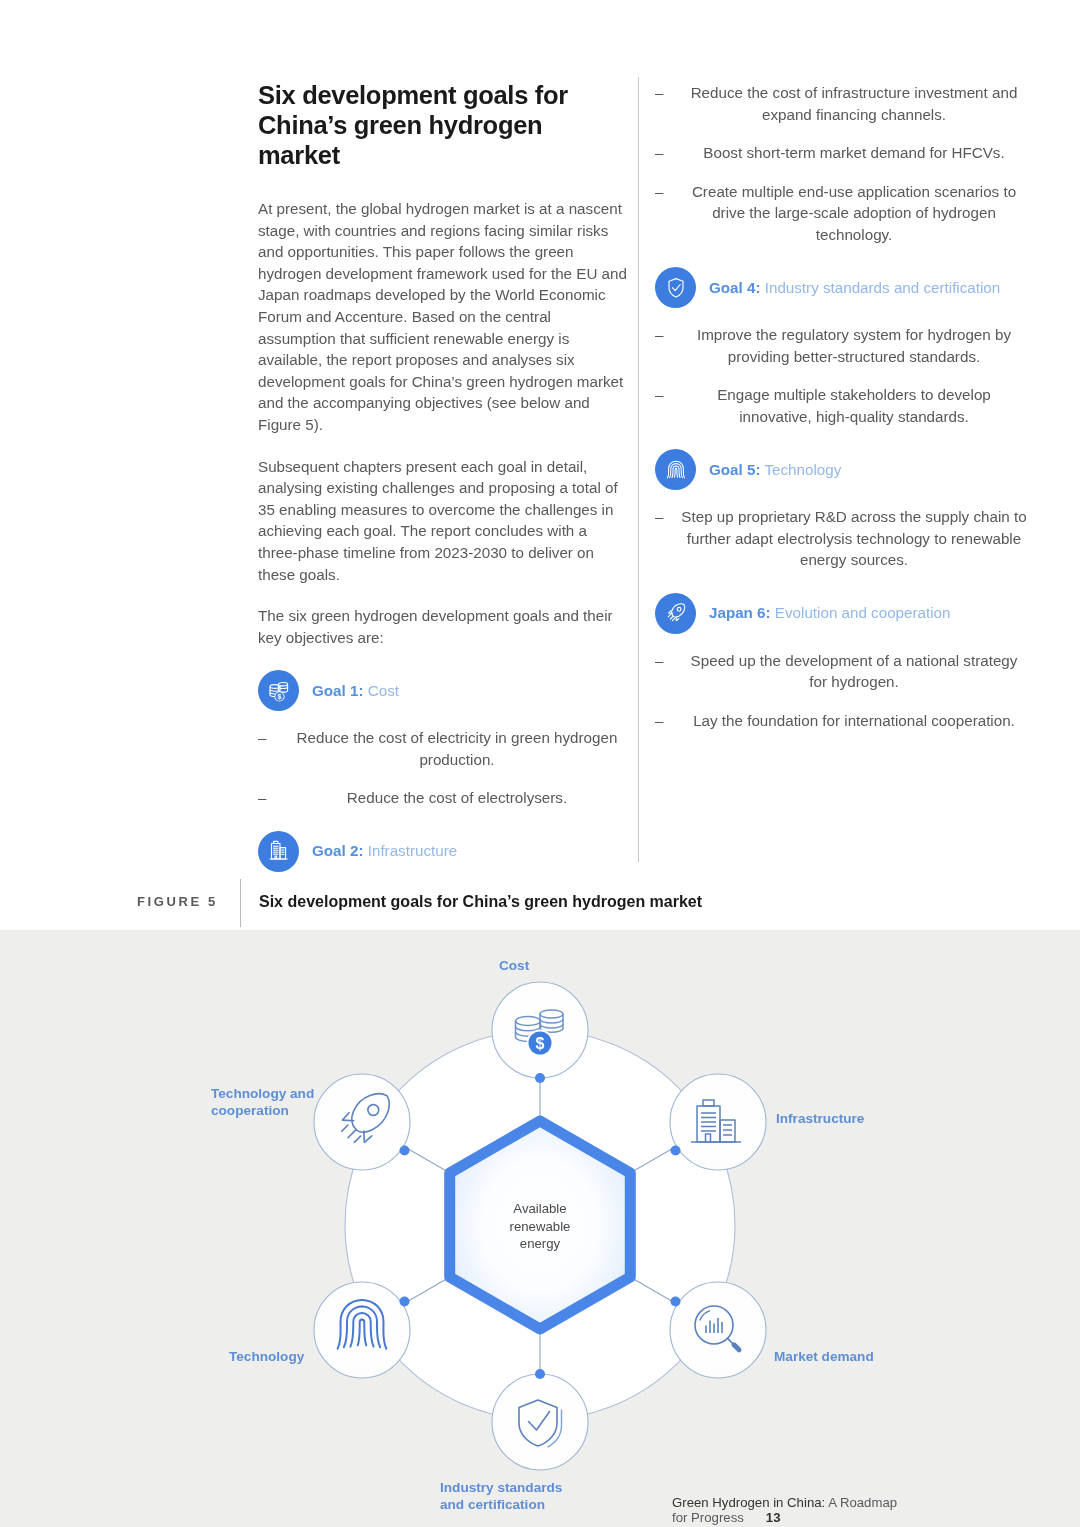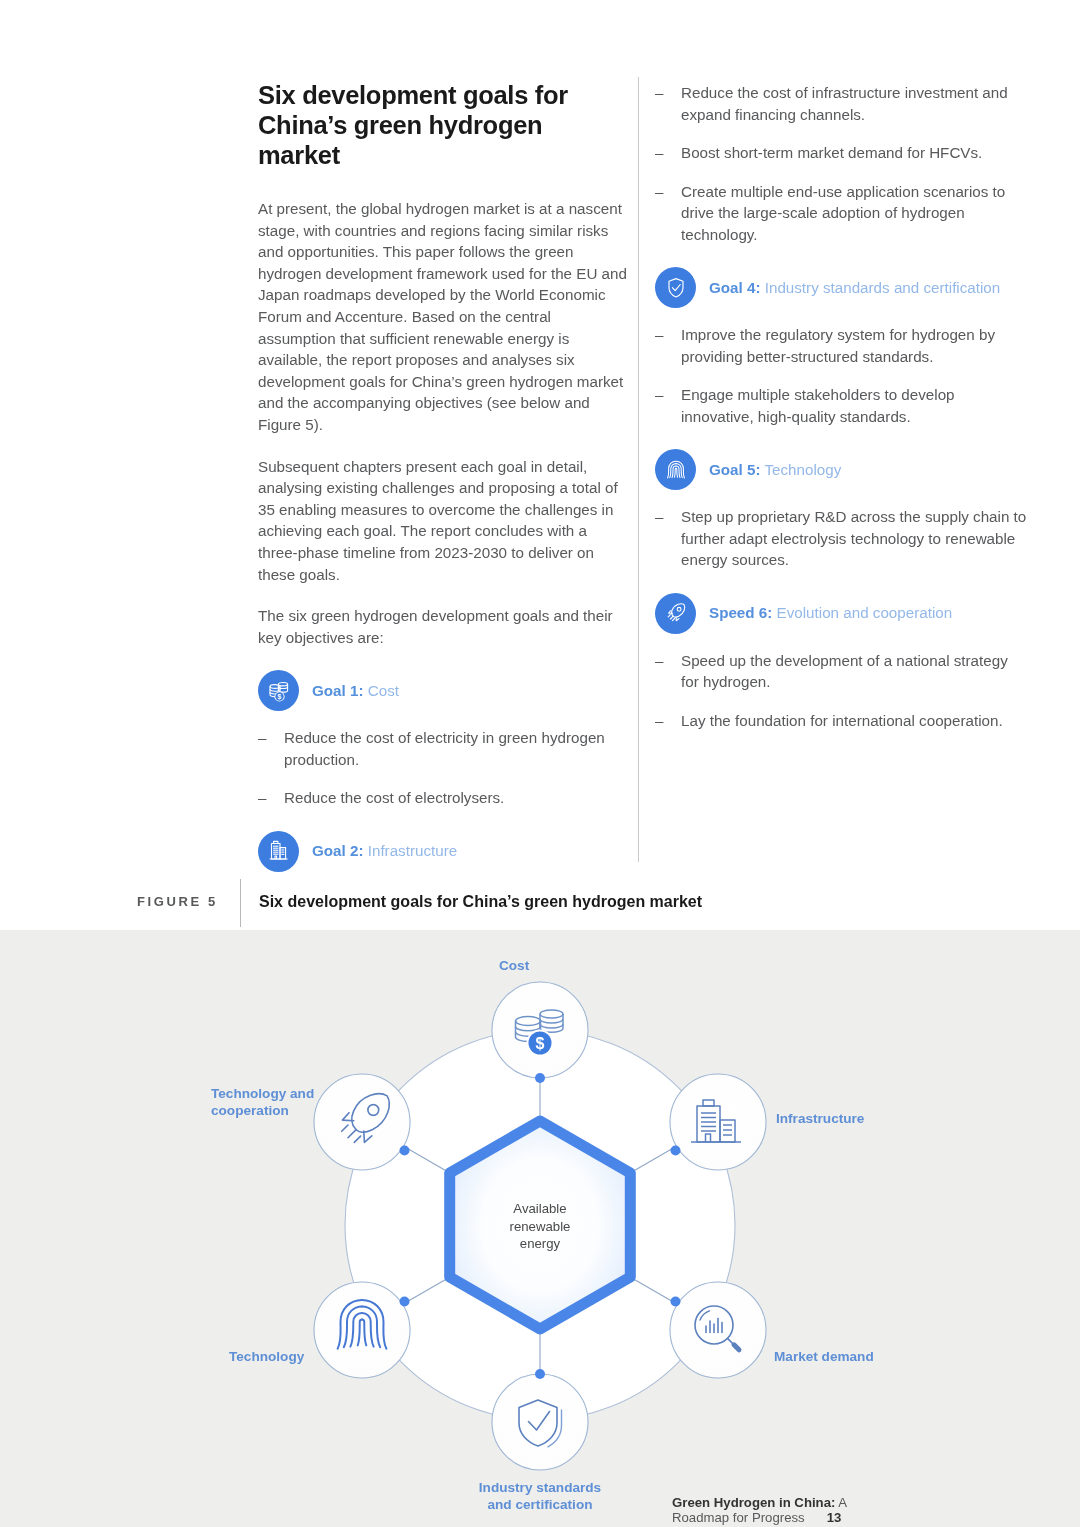--- a/index.html
+++ b/index.html
@@ -65,21 +65,21 @@
   
   .bullet {
     display: flex;
     gap: 16px;
     margin-bottom: 17px;
     font-size: 15.2px;
     line-height: 21.5px;
     color: #58595b;
   }
   .bullet .dash { flex: 0 0 10px; color: #58595b; }
-  .bullet .btxt { flex: 1; }
+  .bullet .btxt { flex: 1; text-align: center; }
 
   
   .figure-caption {
     position: absolute; left: 0; top: 845px; width: 1080px; height: 55px;
     display: flex; align-items: center;
     background: #fff;
   }
   .fig-label {
     position: absolute; left: 137px; top: 862px;
     font-size: 13px; letter-spacing: 2.6px; color: #58595b;
@@ -102,37 +102,37 @@
   .diagram-svg { position: absolute; left: 0; top: 0; }
 
   .dg-label {
     position: absolute;
     font-size: 13.6px; font-weight: bold; color: #5e8fd6;
     line-height: 17px;
   }
   .lbl-cost        { left: 499px; top: 27px; }
   .lbl-infra       { left: 776px; top: 180px; }
   .lbl-market      { left: 774px; top: 418px; }
-  .lbl-industry    { left: 440px; top: 549px; width: 200px; text-align:center; }
+  .lbl-industry    { left: 440px; top: 549px; width: 200px; text-align:left; }
   .lbl-tech        { left: 229px; top: 418px; }
   .lbl-evo         { left: 211px; top: 155px; }
 
   .center-text {
     position: absolute;
     left: 460px; top: 1168px; width: 160px;
     text-align: center;
     font-size: 13.2px; line-height: 17.5px; color: #4a4a4a;
   }
 
   
   .footer {
     position: absolute; left: 672px; top: 1463px;
     font-size: 13.2px; color: #58595b;
   }
-  .footer .ft-bold { font-weight: bold; color: #333; text-align: right; }
+  .footer .ft-bold { font-weight: normal; color: #333; text-align: right; }
   .footer .pg { font-weight: bold; color: #333; margin-left: 22px; text-align: center; }
 </style>
 </head>
 <body>
 
 <div class="page">
 
   <div class="content">
     <div class="divider-vert"></div>
 
@@ -263,21 +263,21 @@
               <path d="M10.1 16.2 C6.8 12.9 9.5 6.4 15.2 4.3 c2.2-.8 4.5-.6 5.8.2 .8 1.3 1 3.6.2 5.8 -2.1 5.7-8.6 8.4-11.1 5.9z"></path>
               <circle cx="16.1" cy="9.3" r="1.9"></circle>
               <path d="M10.2 16.2 L7.4 19"></path>
               <path d="M7.4 14.6 L5.2 16.8"></path>
               <path d="M11.6 18.5 L9.4 20.7"></path>
               <path d="M9.6 13.3 L5.6 13.1 l2.3-2.6"></path>
               <path d="M13.1 16.9 L13.3 20.8 l2.6-2.3"></path>
             </g>
           </svg>
         </span>
-        <span class="goal-text"><span class="goal-num">Speed 6:</span> <span class="goal-name">Evolution and cooperation</span></span>
+        <span class="goal-text"><span class="goal-num">Japan 6:</span> <span class="goal-name">Evolution and cooperation</span></span>
       </div>
       <div class="bullet">
         <span class="dash">–</span>
         <span class="btxt">Speed up the development of a national strategy for hydrogen.</span>
       </div>
       <div class="bullet">
         <span class="dash">–</span>
         <span class="btxt">Lay the foundation for international cooperation.</span>
       </div>
     </div>

